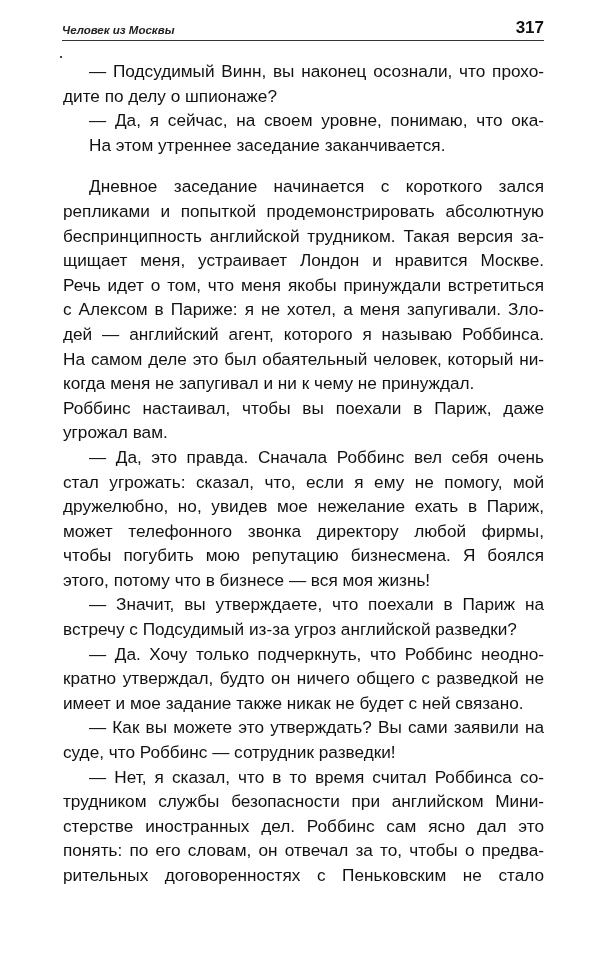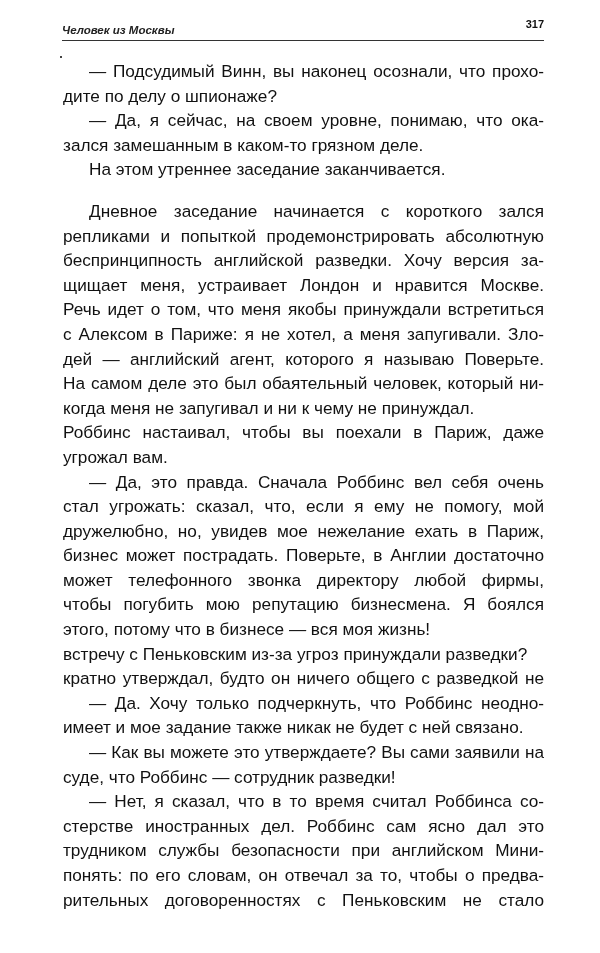--- a/index.html
+++ b/index.html
@@ -1,20 +1,20 @@
 <!DOCTYPE html>
 <html><head>
 <meta charset="utf-8">
 <style>
   html, body { margin: 0; padding: 0; background: #ffffff; }
   body { width: 600px; height: 953px; position: relative; overflow: hidden; color: #111; }
   .page { position: absolute; left: 0; top: 0; width: 600px; height: 936px; }
   .header { position: absolute; left: 62px; top: 18px; width: 482px; height: 24px; }
   .running-title { position: absolute; left: 0; top: 6px; font-family: "Liberation Sans", sans-serif; font-style: italic; font-weight: bold; font-size: 11.5px; color: #222; }
-  .page-number { position: absolute; right: 0; top: 0; font-family: "Liberation Sans", sans-serif; font-weight: bold; font-size: 11px; color: #111; }
+  .page-number { position: absolute; right: 0; top: 0; font-family: "Liberation Sans", sans-serif; font-weight: bold; font-size: 17px; color: #111; }
   .rule { position: absolute; left: 62px; top: 40px; width: 482px; height: 0; border-top: 1.5px solid #333; }
   .body-text { position: absolute; left: 63px; top: 59px; width: 481px; font-family: "Liberation Sans", sans-serif; font-size: 17.2px; line-height: 24.6px; color: #111; }
   .line { display: block; white-space: nowrap; text-align: justify; text-align-last: justify; height: 24.6px; overflow: hidden; }
   .line.last { text-align-last: left; }
   .line.indent { padding-left: 26px; }
   .gap { display: block; height: 17px; }
   .mark { position: absolute; left: 60px; top: 56px; width: 2px; height: 2px; background: #444; }
 </style>
 </head>
 <body>
@@ -26,63 +26,62 @@
   </div>
   <div class="rule"></div>
   <div class="mark"></div>
   <div class="body-text" id="body-text">
       <div>
         <span class="line indent">— Подсудимый Винн, вы наконец осознали, что прохо-</span>
         <span class="line last">дите по делу о шпионаже?</span>
       </div>
       <div>
         <span class="line indent">— Да, я сейчас, на своем уровне, понимаю, что ока-</span>
-        <span class="line last">зался замешанным в каком-то грязном деле.</span>
       </div>
       <div>
         <span class="line indent last">На этом утреннее заседание заканчивается.</span>
       </div>
       <span class="gap"></span>
       <div>
         <span class="line indent">Дневное заседание начинается с короткого зался</span>
         <span class="line">репликами и попыткой продемонстрировать абсолютную</span>
-        <span class="line">беспринципность английской разведки. Хочу версия за-</span>
+        <span class="line">беспринципность английской трудником. Такая версия за-</span>
         <span class="line">щищает меня, устраивает Лондон и нравится Москве.</span>
         <span class="line">Речь идет о том, что меня якобы принуждали встретиться</span>
         <span class="line">с Алексом в Париже: я не хотел, а меня запугивали. Зло-</span>
-        <span class="line">дей — английский агент, которого я называю Поверьте.</span>
+        <span class="line">дей — английский агент, которого я называю Роббинса.</span>
         <span class="line">На самом деле это был обаятельный человек, который ни-</span>
         <span class="line last">когда меня не запугивал и ни к чему не принуждал.</span>
       </div>
       <div>
         <span class="line">Роббинс настаивал, чтобы вы поехали в Париж, даже</span>
         <span class="line last">угрожал вам.</span>
       </div>
       <div>
         <span class="line indent">— Да, это правда. Сначала Роббинс вел себя очень</span>
         <span class="line">стал угрожать: сказал, что, если я ему не помогу, мой</span>
         <span class="line">дружелюбно, но, увидев мое нежелание ехать в Париж,</span>
-        <span class="line">бизнес может пострадать. Поверьте, в Англии достаточно</span>
         <span class="line">может телефонного звонка директору любой фирмы,</span>
         <span class="line">чтобы погубить мою репутацию бизнесмена. Я боялся</span>
         <span class="line last">этого, потому что в бизнесе — вся моя жизнь!</span>
       </div>
       <div>
-        <span class="line last">встречу с Пеньковским из-за угроз принуждали разведки?</span>
+        <span class="line indent">— Значит, вы утверждаете, что поехали в Париж на</span>
+        <span class="line last">встречу с Подсудимый из-за угроз английской разведки?</span>
       </div>
       <div>
+        <span class="line indent">— Да. Хочу только подчеркнуть, что Роббинс неодно-</span>
         <span class="line">кратно утверждал, будто он ничего общего с разведкой не</span>
-        <span class="line indent">— Да. Хочу только подчеркнуть, что Роббинс неодно-</span>
         <span class="line last">имеет и мое задание также никак не будет с ней связано.</span>
       </div>
       <div>
-        <span class="line indent">— Как вы можете это утверждаете? Вы сами заявили на</span>
+        <span class="line indent">— Как вы можете это утверждать? Вы сами заявили на</span>
         <span class="line last">суде, что Роббинс — сотрудник разведки!</span>
       </div>
       <div>
         <span class="line indent">— Нет, я сказал, что в то время считал Роббинса со-</span>
+        <span class="line">трудником службы безопасности при английском Мини-</span>
         <span class="line">стерстве иностранных дел. Роббинс сам ясно дал это</span>
-        <span class="line">трудником службы безопасности при английском Мини-</span>
         <span class="line">понять: по его словам, он отвечал за то, чтобы о предва-</span>
         <span class="line">рительных договоренностях с Пеньковским не стало</span>
       </div>
     </div>
 </div>
 
 </body></html>

